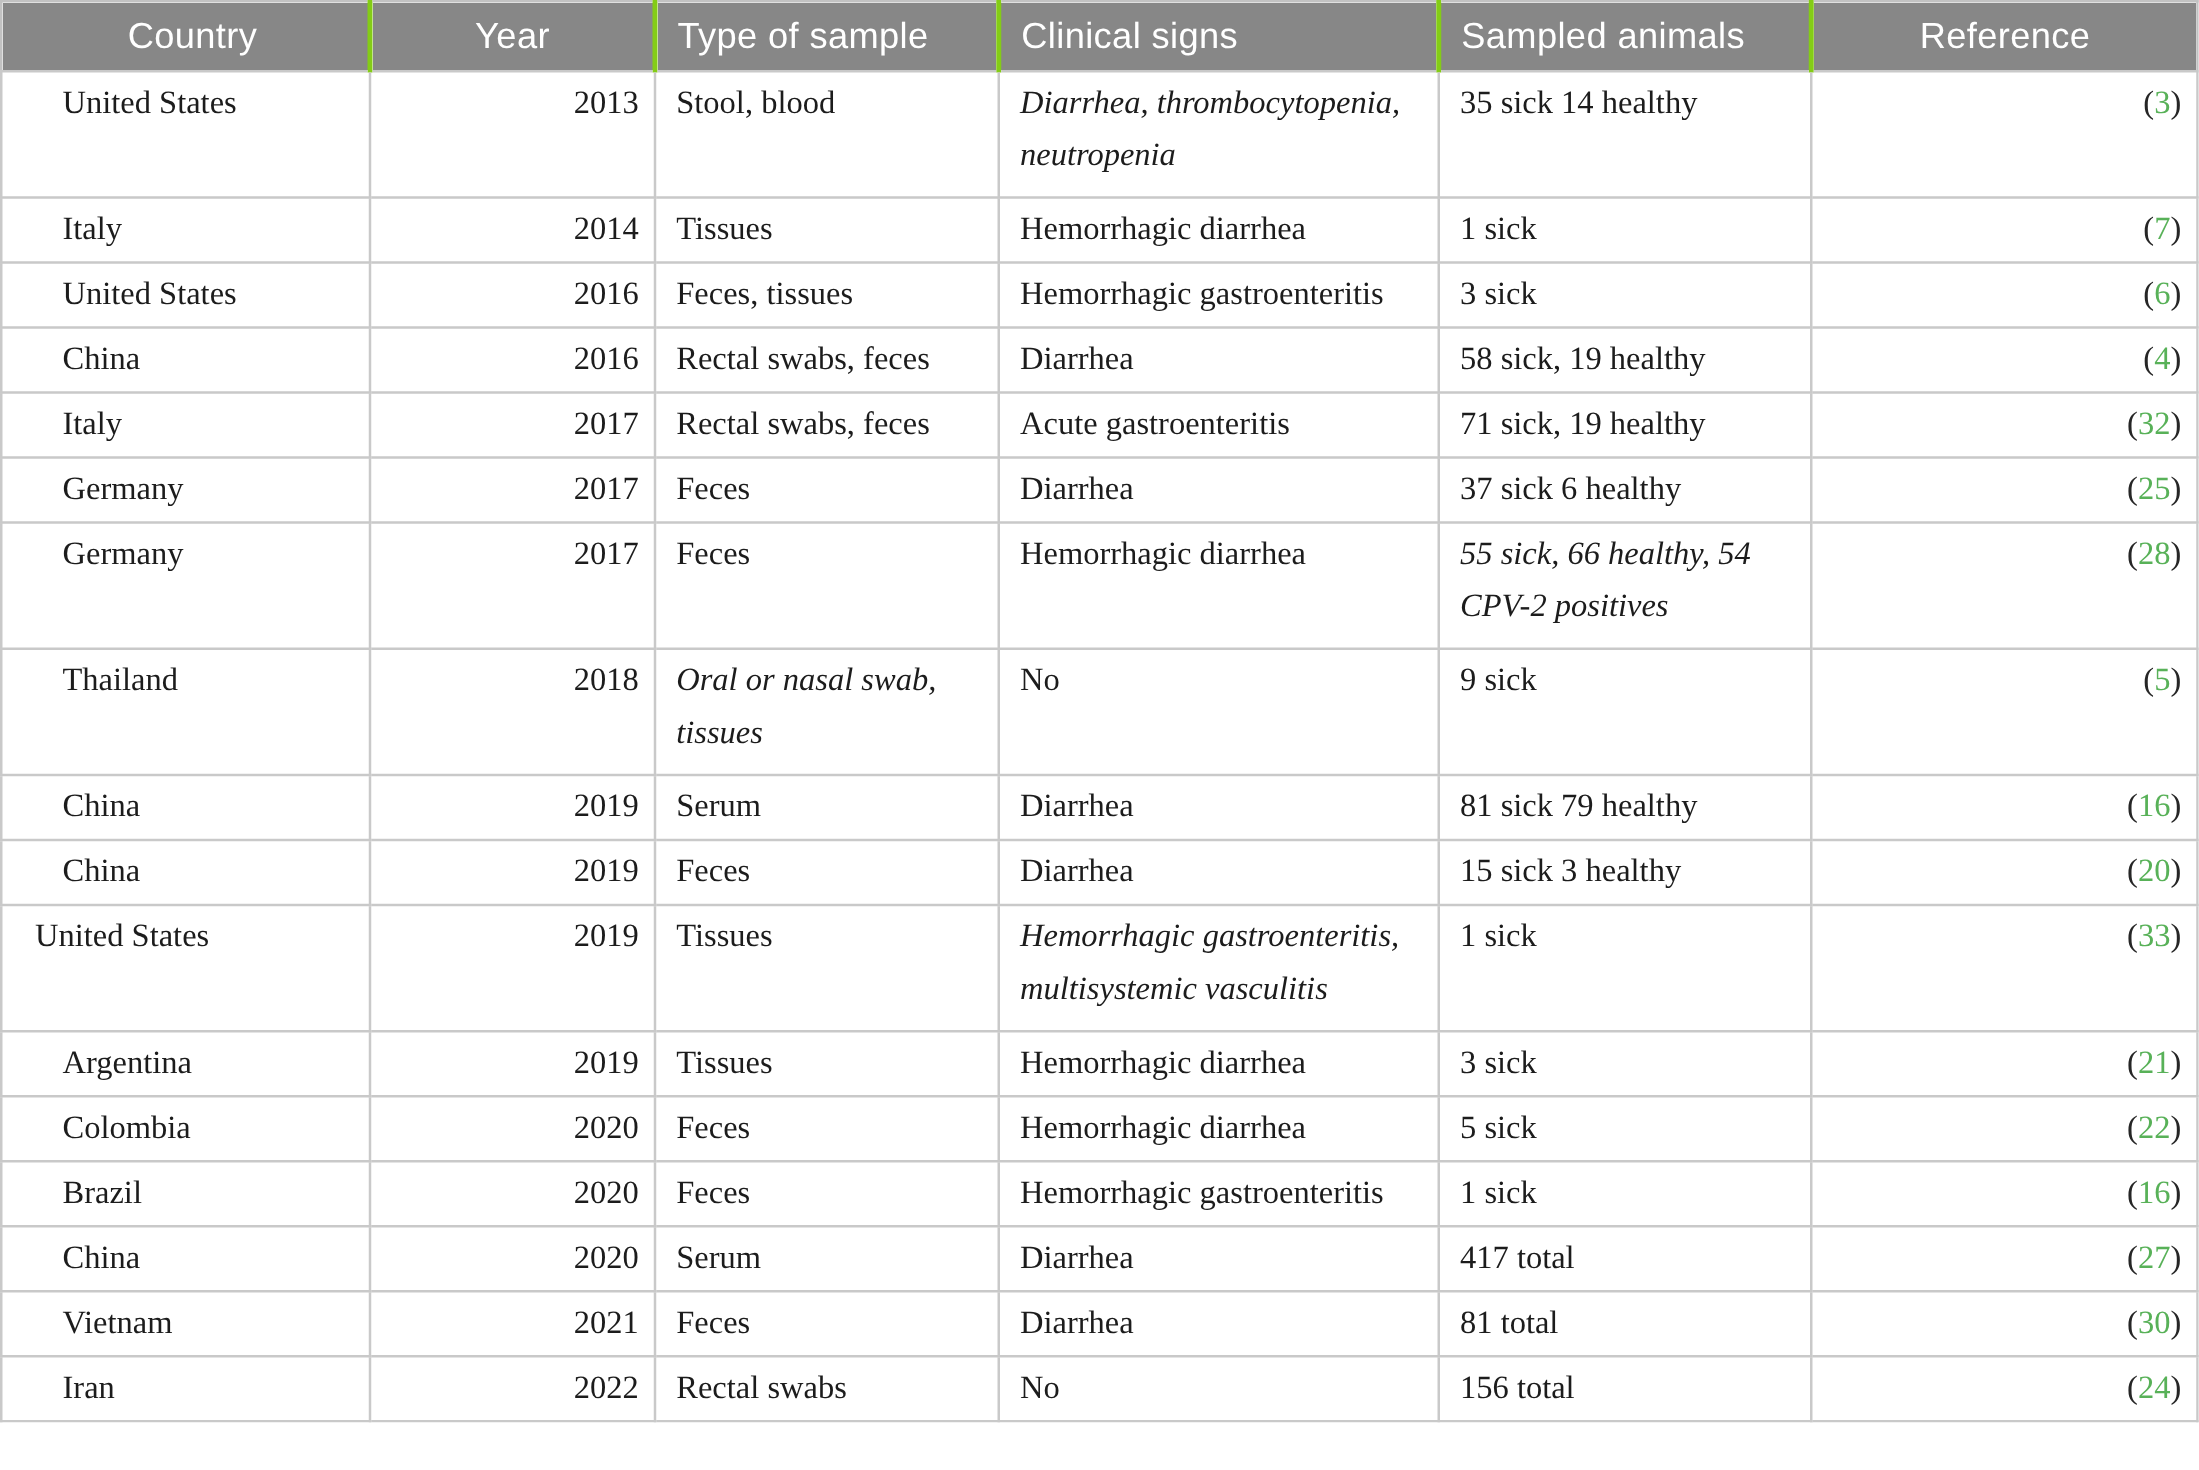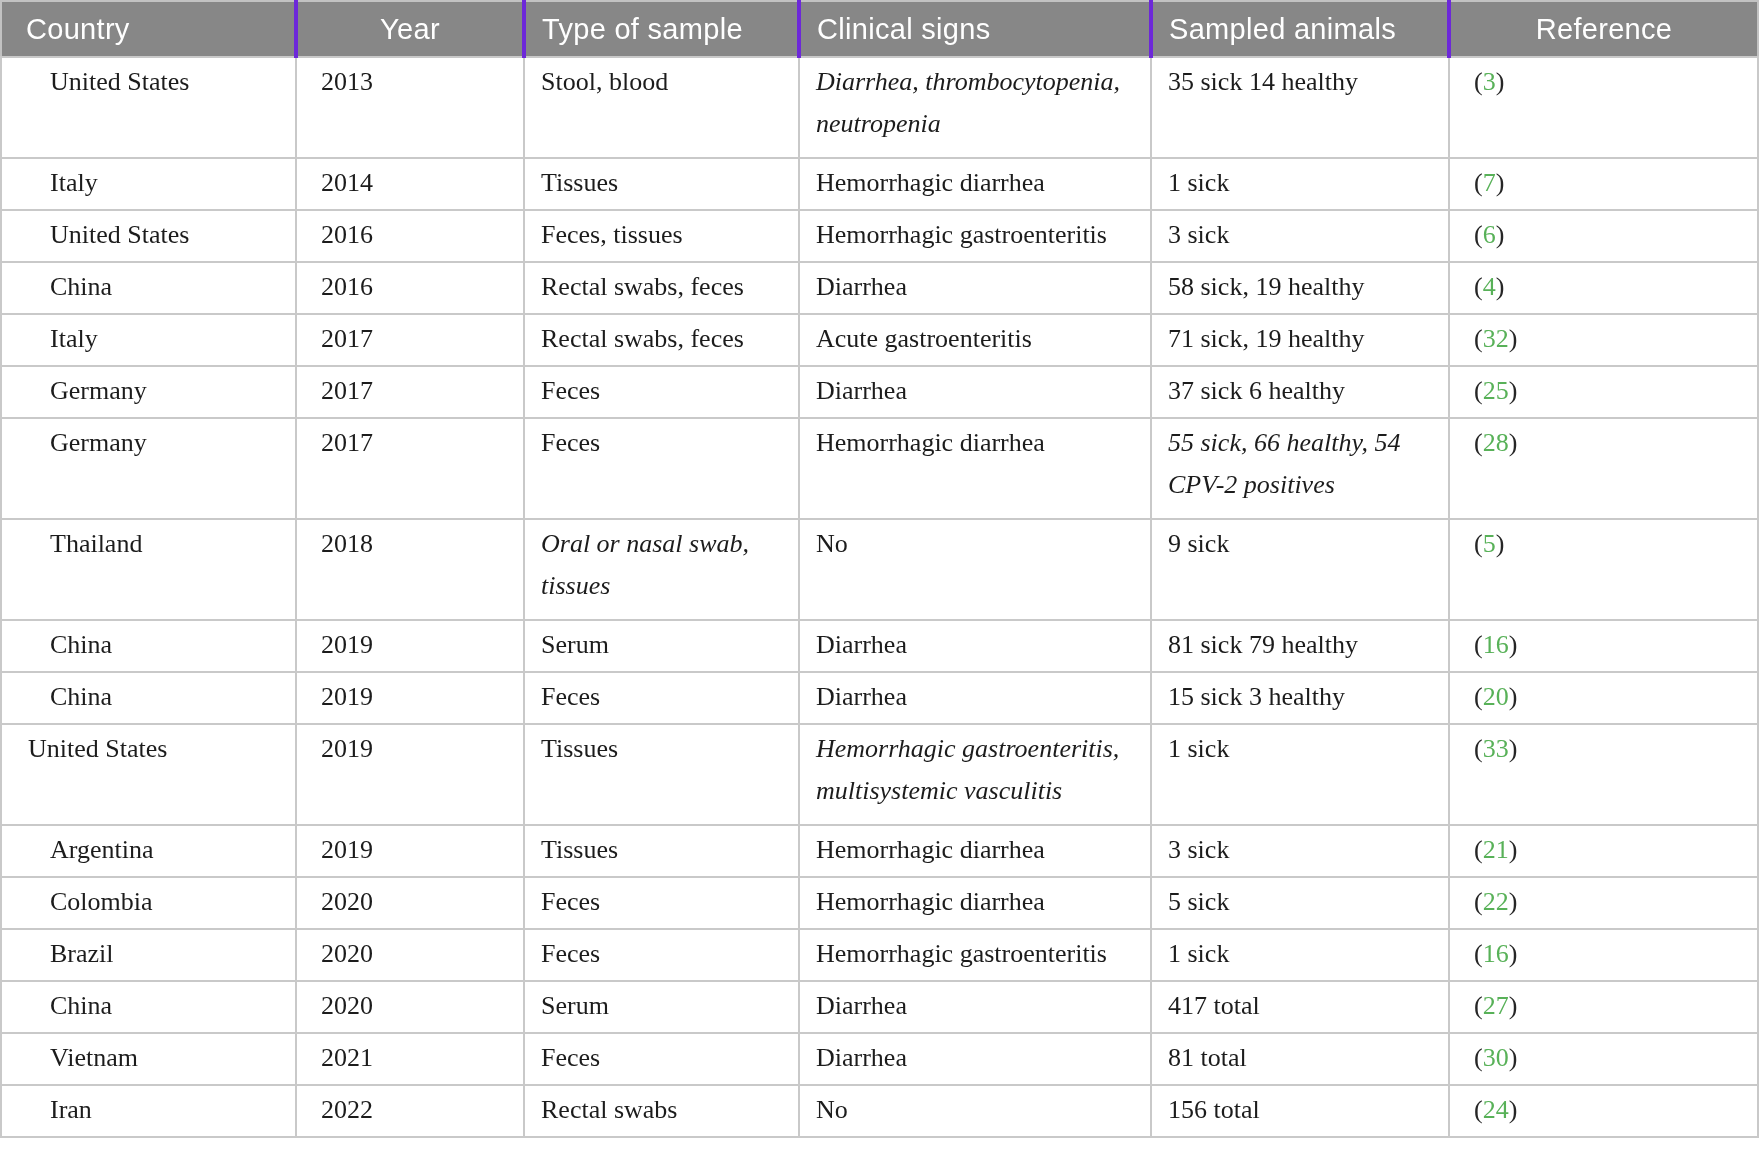--- a/index.html
+++ b/index.html
@@ -22,26 +22,27 @@
     background: #878787;
     color: #ffffff;
     font-family: "Liberation Sans", sans-serif;
     font-weight: 500;
     font-size: 29px;
     letter-spacing: 0.3px;
     text-align: left;
     vertical-align: middle;
     height: 38px;
     padding: 8px 12px 8px 16px;
-    border-left: 4px solid #6d28d9;
+    border-left: 4px solid #84cc16;
     overflow: hidden;
   }
   thead th:first-child {
     border-left: none;
     padding-left: 24px;
+    text-align: center;
   }
   thead th.center {
     text-align: center;
     padding-left: 12px;
   }
   tbody td {
     border: 2px solid #c9c9c9;
     font-size: 26px;
     color: #1c1c1c;
     line-height: 42px;
@@ -51,21 +52,21 @@
     overflow: hidden;
   }
   tbody td.country {
     padding-left: 48px;
     margin-left: 45px;
   }
   tbody tr.outdent td.country {
     padding-left: 26px;
   }
   tbody td.center {
-    text-align: left;
+    text-align: right;
     padding-left: 24px;
   }
   tbody td.multiline-pad {
     padding-bottom: 12px;
     font-style: italic;
   }
   .ref-link {
     display: inline-block;
   }
   .ref-paren {

